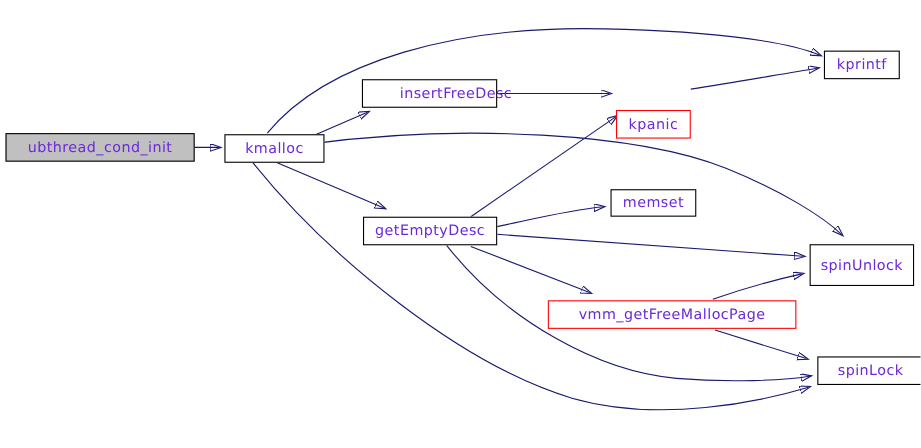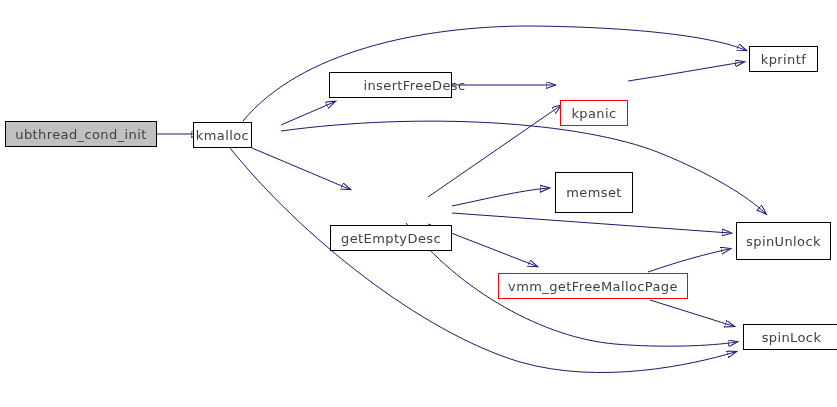--- a/index.html
+++ b/index.html
@@ -25,21 +25,21 @@
   .edges path {
     fill: none;
     stroke: #191970;
     stroke-width: 1;
   }
   .node {
     position: absolute;
     box-sizing: border-box;
     border: 1px solid #000000;
     background: #ffffff;
-    color: #404040;
+    color: #6d28d9;
     font-size: 13px;
     letter-spacing: 0.4px;
     display: flex;
     align-items: center;
     justify-content: center;
     white-space: nowrap;
     cursor: pointer;
   }
   .node.root {
     background: #c0c0c0;
@@ -70,33 +70,33 @@
     <path d="M628,81 C668,75 706,68 743,62" marker-end="url(#arrow)"></path>
     <path d="M428,197 L560,106" marker-end="url(#arrow)"></path>
     <path d="M452,206 C490,198 518,191 548,188" marker-end="url(#arrow)"></path>
     <path d="M452,213 L730,233" marker-end="url(#arrow)"></path>
     <path d="M428,224 L536,266" marker-end="url(#arrow)"></path>
     <path d="M406,223 C460,292 545,338 615,344 C662,348 712,346 736,342" marker-end="url(#arrow)"></path>
     <path d="M648,272 C680,261 706,254 729,249" marker-end="url(#arrow)"></path>
     <path d="M650,300 L733,326" marker-end="url(#arrow)"></path>
   </svg>
 
-  <div class="node root" style="left:5px; top:121px; width:152px; height:26px;">ubthread_cond_init</div>
+  <div class="node root" style="left:5px; top:121px; width:172px; height:26px;">ubthread_cond_init</div>
 
-  <div class="node" style="left:193px; top:122px; width:59px; height:26px;">kmalloc</div>
+  <div class="node" style="left:204px; top:122px; width:91px; height:26px;">kmalloc</div>
 
   <div class="node" style="left:329px; top:72px; width:123px; height:26px;padding-left:48px;">insertFreeDesc</div>
 
   <div class="node failure" style="left:560px; top:72px; width:68px; height:26px;margin-top:28px;">kpanic</div>
 
   <div class="node" style="left:749px; top:46px; width:69px; height:26px;">kprintf</div>
 
-  <div class="node" style="left:330px; top:197px; width:122px; height:26px;margin-top:28px;">getEmptyDesc</div>
+  <div class="node" style="left:330px; top:197px; width:122px; height:26px;">getEmptyDesc</div>
 
-  <div class="node" style="left:555px; top:172px; width:78px; height:41px;">memset</div>
+  <div class="node" style="left:555px; top:172px; width:78px; height:25px;">memset</div>
 
   <div class="node" style="left:736px; top:222px; width:95px; height:38px;">spinUnlock</div>
 
-  <div class="node failure" style="left:498px; top:273px; width:190px; height:26px;">vmm_getFreeMallocPage</div>
+  <div class="node failure" style="left:498px; top:273px; width:226px; height:26px;">vmm_getFreeMallocPage</div>
 
   <div class="node" style="left:743px; top:324px; width:97px; height:26px;">spinLock</div>
 
 </div>
 
 </body></html>

